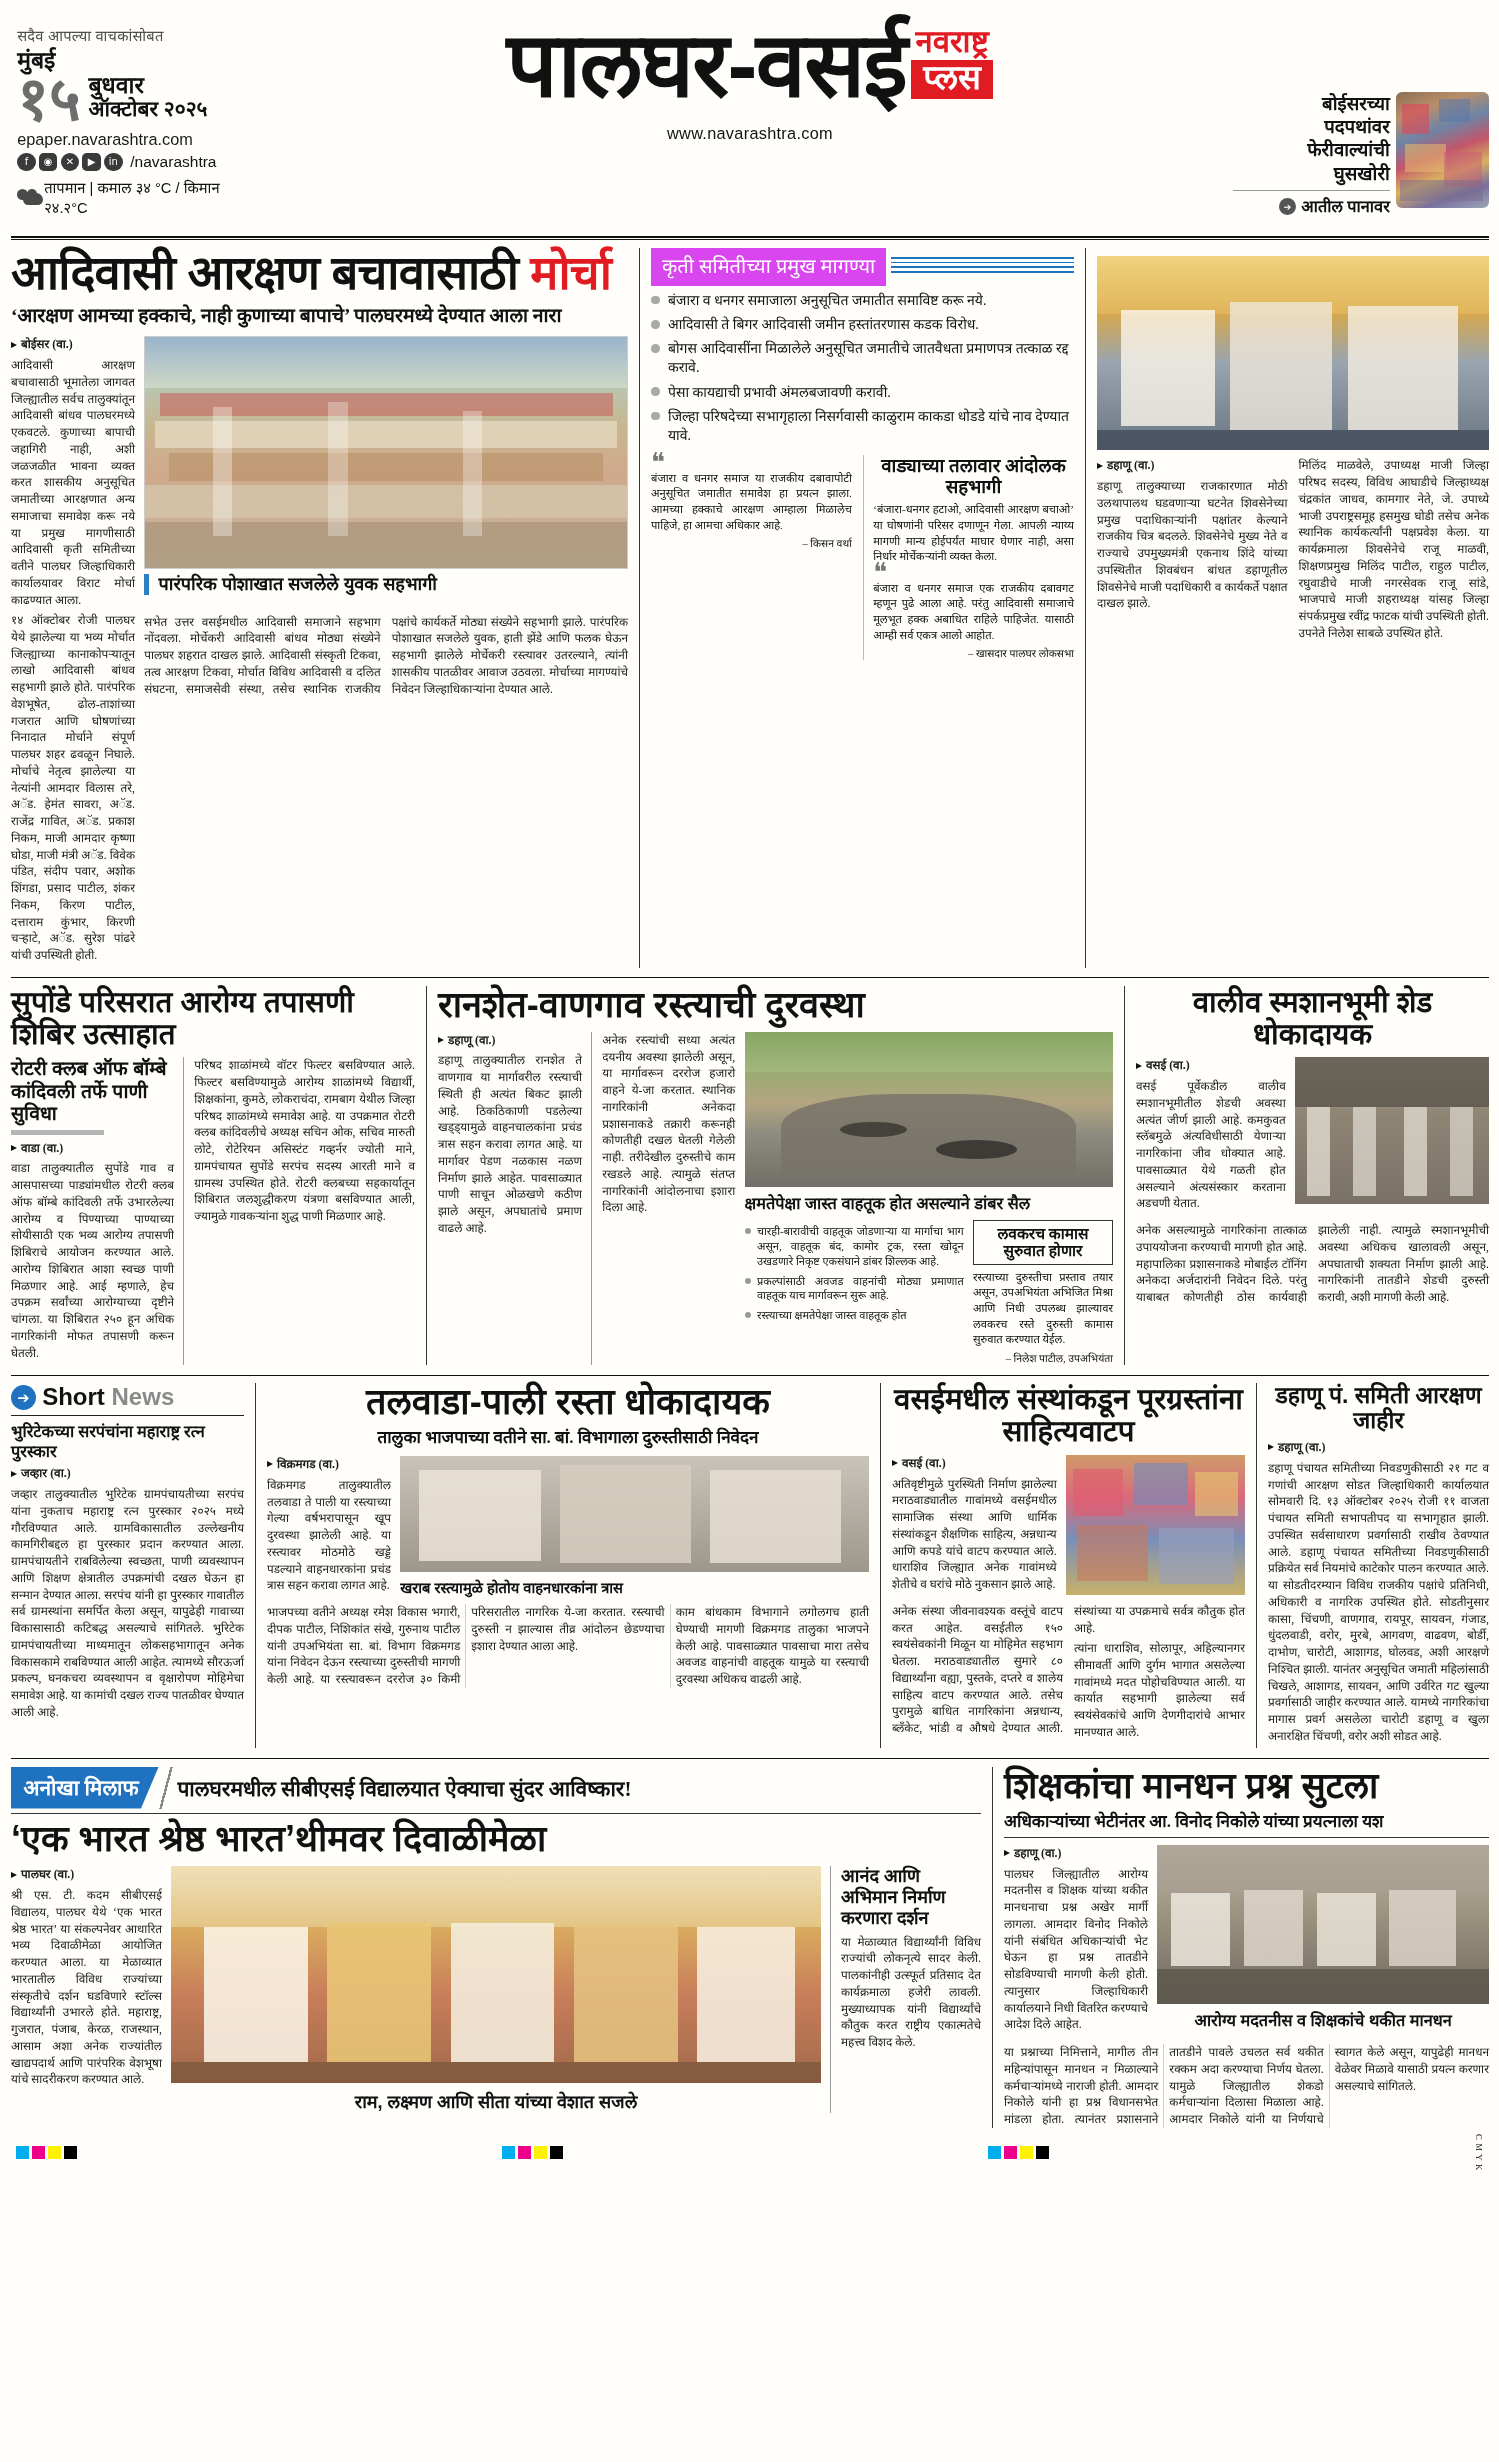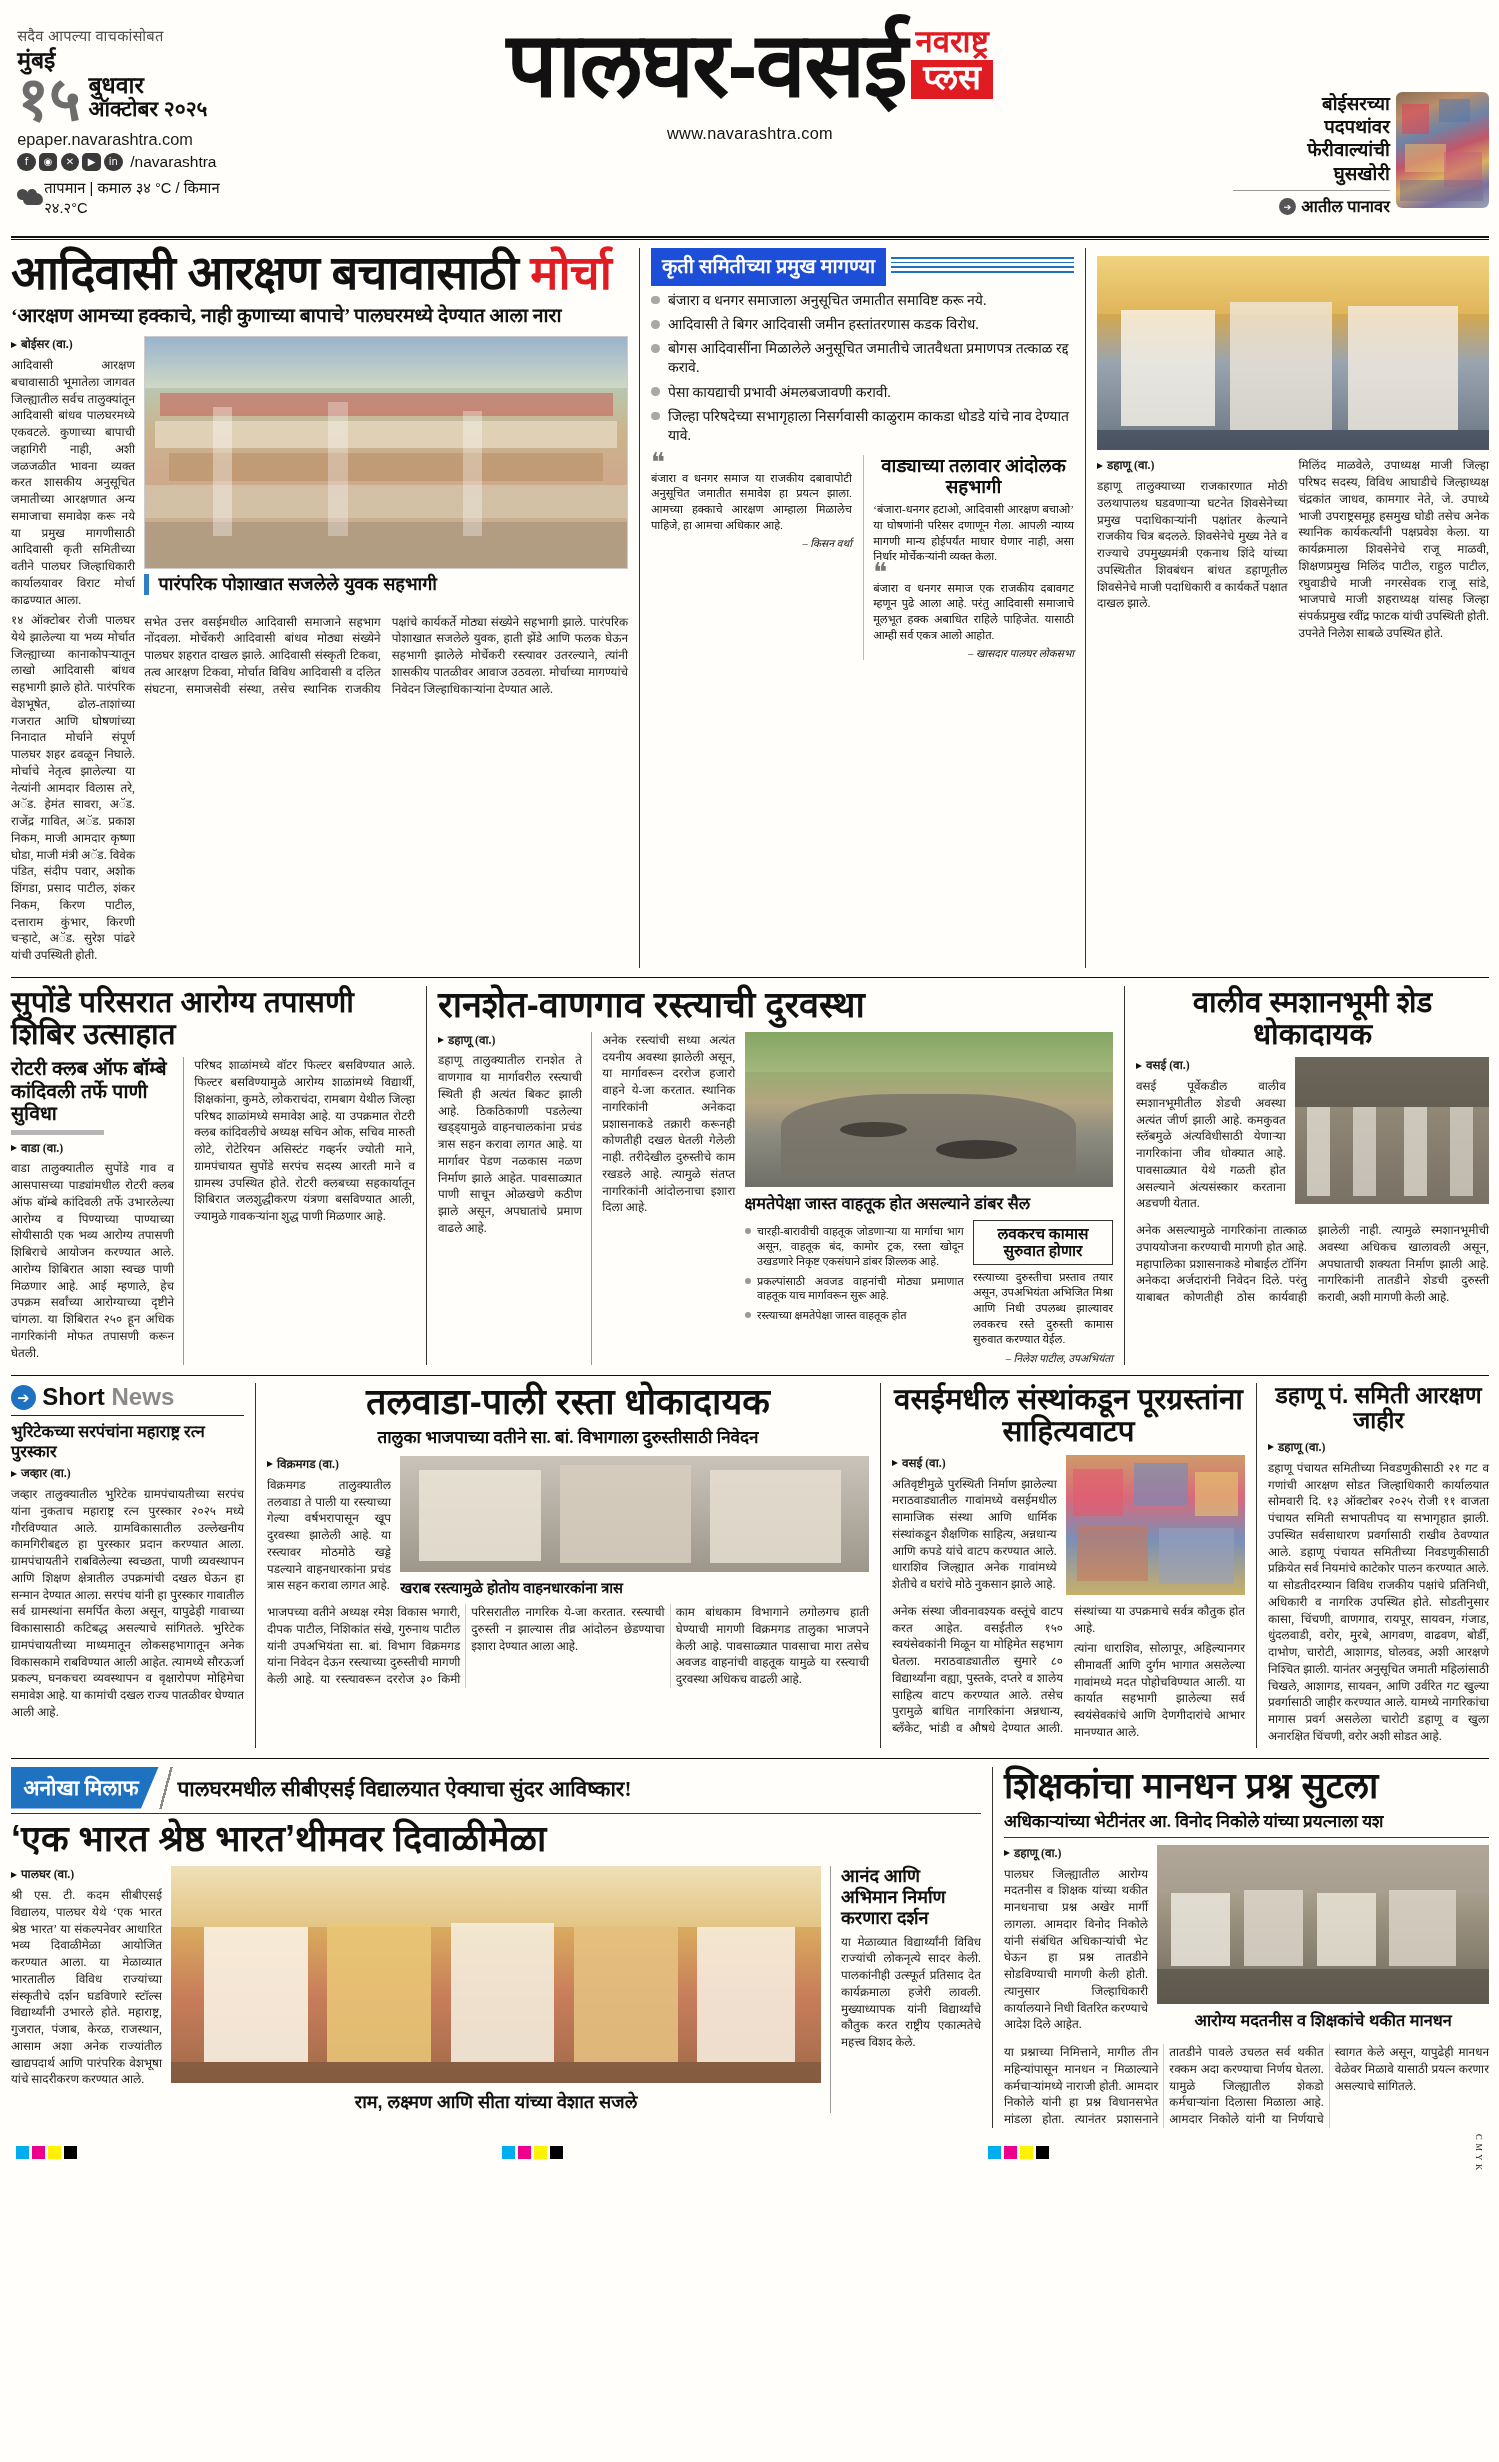--- a/index.html
+++ b/index.html
@@ -77,30 +77,30 @@
   .lead-h1 .red { color:#e11b22; }
   .lead-sub { font-size:19.4px; font-weight:bold; margin-top:6.2px; line-height:1.2;
               font-family:"Liberation Serif",serif; }
   .lead-grid { display:flex; gap:9.3px; margin-top:9.3px; }
   .col { font-size:11.8px; }
   .c1 { width:124px; flex:0 0 124px; }
   .lead-photo { width:100%; height:233px; border:0.8px solid #ccc; }
   .photo-cap { font-size:18px; font-weight:bold; margin-top:4.7px; padding-left:9.3px; border-left:5.4px solid #2f7fc4; line-height:1.15; font-family:"Liberation Sans",sans-serif;}
 
   
-  .dbox-title { background:#1d4ed8; color:#fff; font-size:20px; font-weight:bold; padding:4.7px 11px 6.2px; display:inline-block; }
+  .dbox-title { background:#d946ef; color:#fff; font-size:20px; font-weight:normal; padding:4.7px 11px 6.2px; display:inline-block; }
   .dbox-deco { flex:1; height:18.6px; background:repeating-linear-gradient(#1f72c0 0 1.6px, #fff 1.6px 4.7px); margin-left:4.7px; }
   .dbox { margin-top:3.1px; }
   .dbox ul { list-style:none; margin:6.2px 0 0; padding:0; }
   .dbox li { font-size:14px; line-height:1.35; margin-bottom:5.4px; padding-left:17px; position:relative; }
   .dbox li:before { content:""; position:absolute; left:0; top:3.9px; width:8.5px; height:8.5px; border-radius:50%; background:#a8a8a8; }
 
   .pull { font-size:11.2px; line-height:1.4; text-align:justify; }
   .quote-mark { font-size:26px; color:#777; line-height:.6; font-family:"DejaVu Serif",serif; }
-  .attrib { text-align:right; font-size:10.5px; font-style:italic; margin-top:3.1px; }
+  .attrib { text-align:right; font-size:10.5px; margin-top:3.1px; }
   .sub-head-sm { font-size:18.6px; font-weight:bold; line-height:1.15; text-align:center; }
 
   .right-h1 { font-size:31px; font-weight:bold; line-height:1.12; text-align:center; }
   .boxed { border:0.8px solid #9a9a9a; padding:7.8px 9.3px; }
 
   
   .sec { margin-top:9.3px; border-top:1.6px solid #111; padding-top:7.8px; display:flex; gap:11px; }
   .divcol { border-left:0.8px solid #9a9a9a; padding-left:10px; }
   .h-med { font-size:29.5px; font-weight:bold; line-height:1.08; }
   .h-lg { font-size:36px; font-weight:bold; line-height:1.06; }

